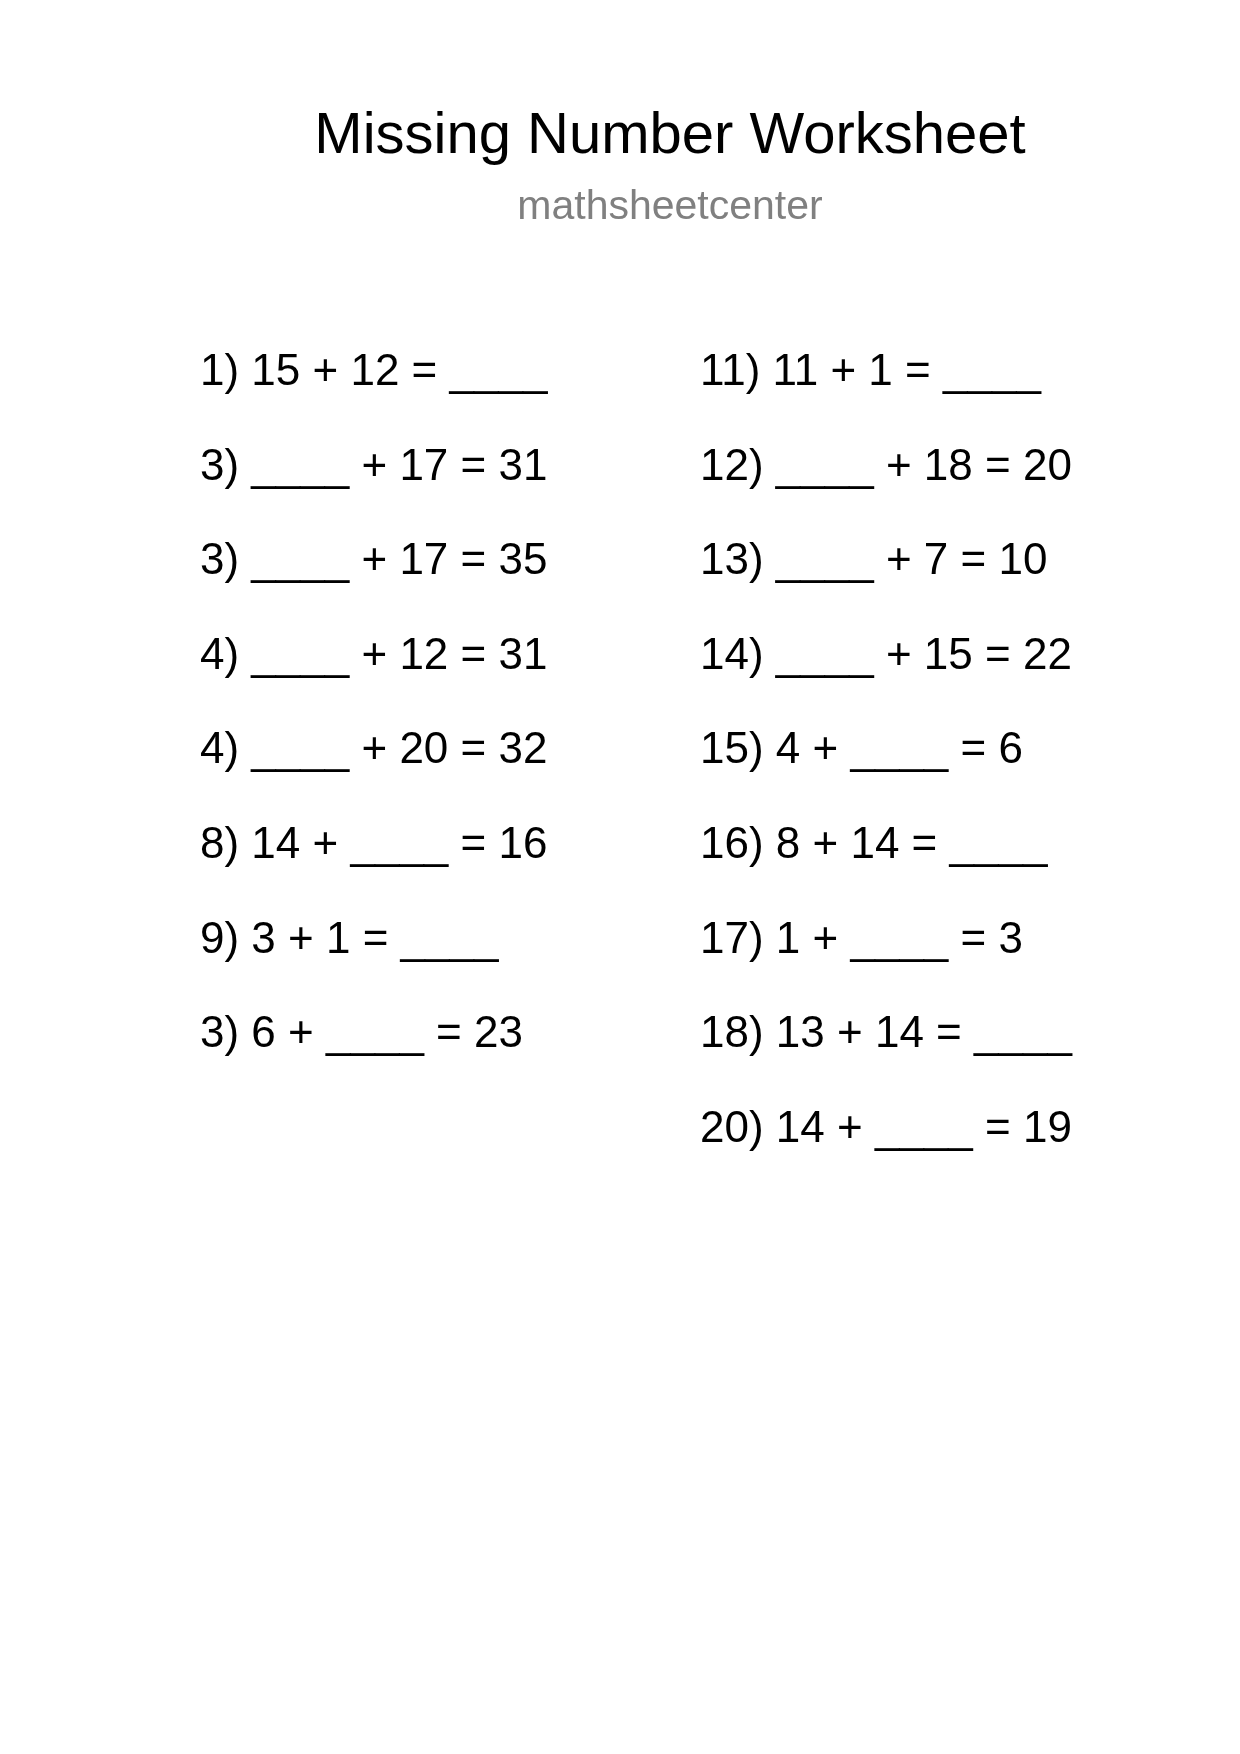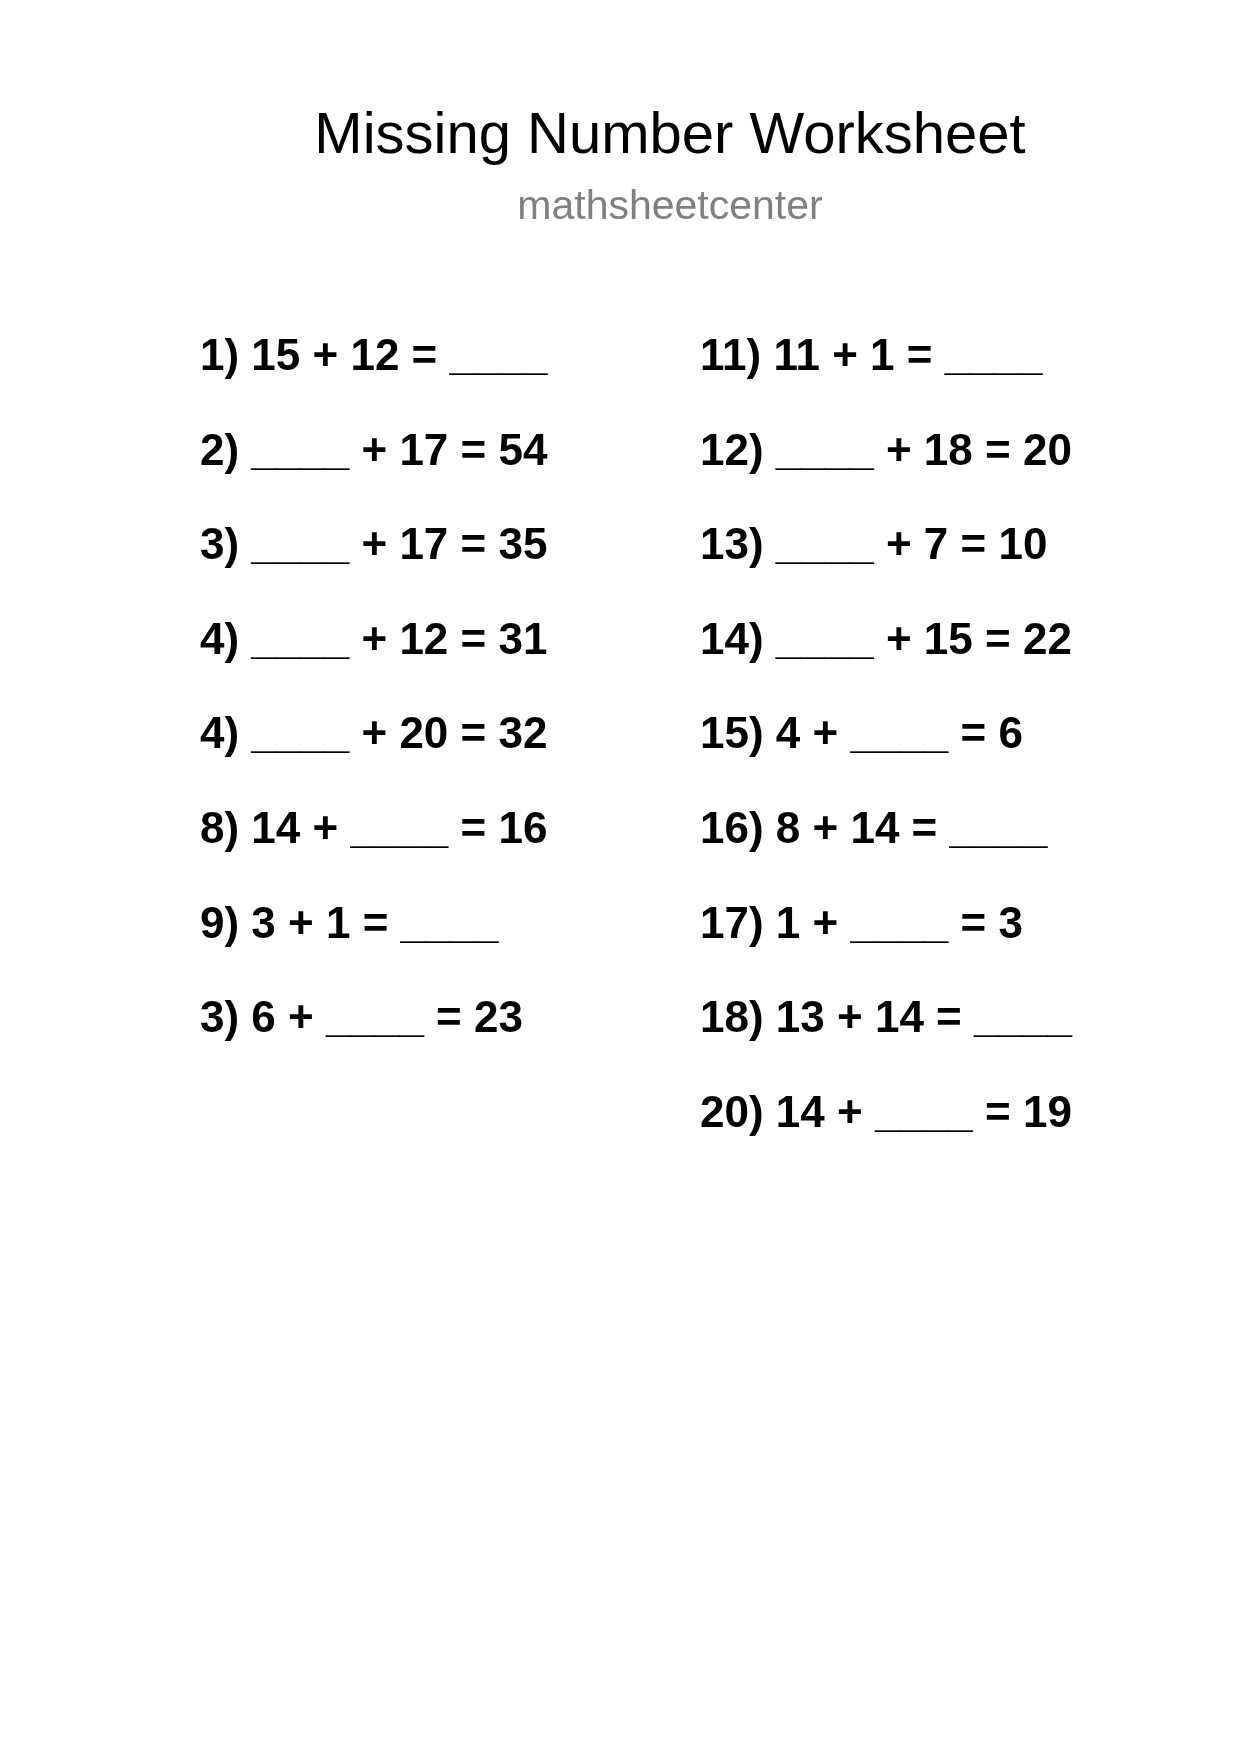--- a/index.html
+++ b/index.html
@@ -2,34 +2,34 @@
 <html><head>
   <meta charset="utf-8">
   <style>
     html, body { margin: 0; padding: 0; background: #ffffff; }
     body { width: 1240px; height: 1754px; position: relative; overflow: hidden;
            font-family: "Liberation Sans", "DejaVu Sans", sans-serif; color: #000; }
     .title { position: absolute; left: 0; width: 1340px; top: 100px; text-align: center;
              font-size: 58px; line-height: 66px; color: #000; }
     .subtitle { position: absolute; left: 0; width: 1340px; top: 181px; text-align: center;
                 font-size: 41px; line-height: 48px; color: #808080; }
-    .col { position: absolute; top: 327px; font-weight: bold; }
+    .col { position: absolute; top: 342px; }
     .col.left { left: 200px; }
     .col.right { left: 700px; }
     .problem { height: 94.6px; font-size: 44px; line-height: 56px; white-space: pre; }
   </style>
 </head>
 <body>
 
 <div class="title">Missing Number Worksheet</div>
 <div class="subtitle">mathsheetcenter</div>
 
 <div class="col left">
   <div class="problem">1) 15 + 12 = ____</div>
-  <div class="problem">2) ____ + 17 = 54</div>
+  <div class="problem">3) ____ + 17 = 31</div>
   <div class="problem">3) ____ + 17 = 35</div>
   <div class="problem">4) ____ + 12 = 31</div>
   <div class="problem">4) ____ + 20 = 32</div>
   <div class="problem">8) 14 + ____ = 16</div>
   <div class="problem">9) 3 + 1 = ____</div>
   <div class="problem">3) 6 + ____ = 23</div>
 </div>
 
 <div class="col right">
   <div class="problem">11) 11 + 1 = ____</div>

